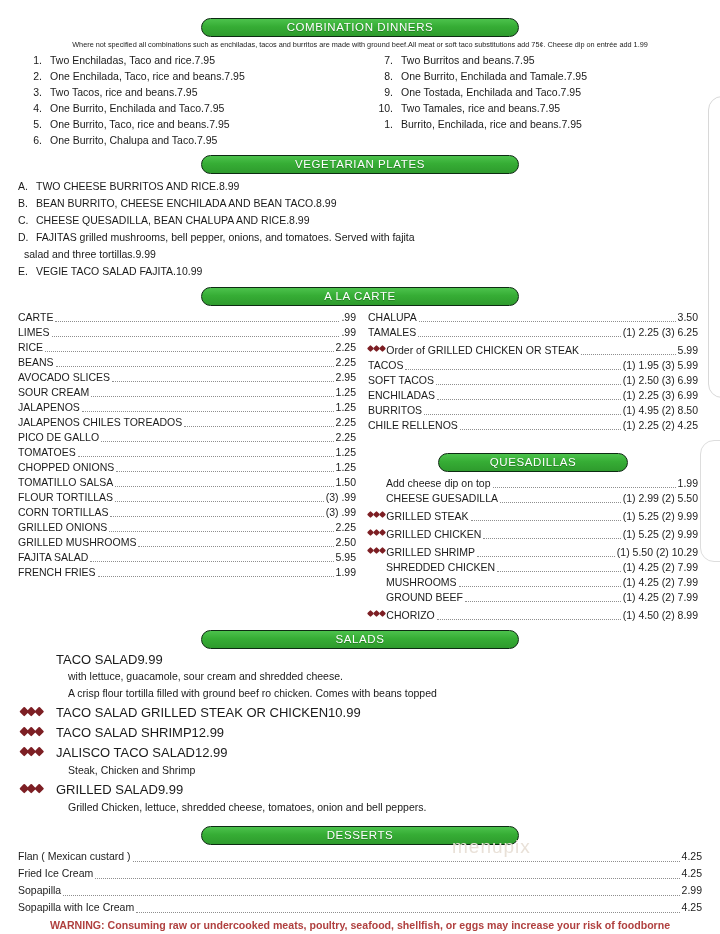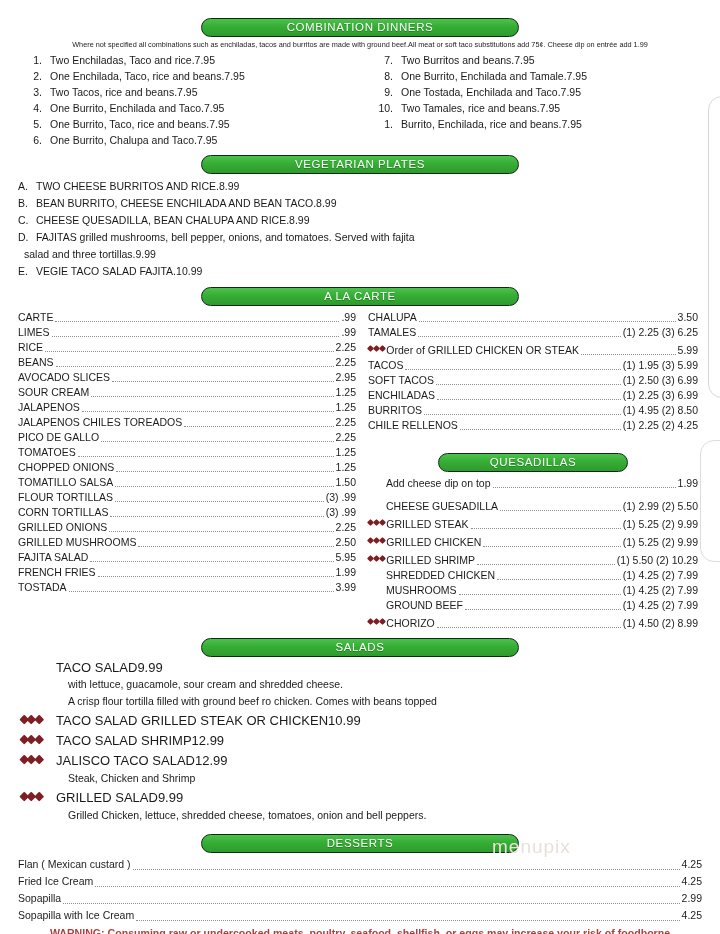--- a/index.html
+++ b/index.html
@@ -38,21 +38,21 @@
     left: 700px;
     top: 440px;
     width: 60px;
     height: 120px;
     border: 1px solid #dddddd;
     border-radius: 14px;
     pointer-events: none;
   }
   .watermark {
     position: absolute;
-    left: 492px;
+    left: 452px;
     top: 836px;
     font-size: 19px;
     letter-spacing: 1px;
     color: #e9e1d8;
     font-family: "Liberation Sans", sans-serif;
     pointer-events: none;
     z-index: 0;
   }
 
   
@@ -420,25 +420,20 @@
           <div class="row">
             <span class="lbl">FAJITA SALAD </span>
             <span class="dots"></span>
             <span class="price">5.95</span>
           </div>
           <div class="row">
             <span class="lbl">FRENCH FRIES </span>
             <span class="dots"></span>
             <span class="price">1.99</span>
           </div>
-          <div class="row">
-            <span class="lbl">TOSTADA </span>
-            <span class="dots"></span>
-            <span class="price">3.99</span>
-          </div>
         </div>
       <div class="col-right">
         <div id="alc-right">
             <div class="row">
               <span class="marker"></span>
               <span class="lbl">CHALUPA </span>
               <span class="dots"></span>
               <span class="price">3.50</span>
             </div>
             <div class="row">
@@ -489,21 +484,21 @@
         </div>
         <div id="ques-list" style="padding-top:4px;">
             <div class="row">
               <span class="marker"></span>
               <span class="lbl" style="padding-left: 18px;">Add cheese dip on top</span>
               <span class="dots"></span>
               <span class="price">1.99</span>
             </div>
             <div class="row">
               <span class="marker"></span>
-              <span class="lbl" style="padding-left: 18px; margin-top: 8px;">CHEESE GUESADILLA </span>
+              <span class="lbl" style="padding-left: 18px;">CHEESE GUESADILLA </span>
               <span class="dots"></span>
               <span class="price">(1) 2.99 (2) 5.50</span>
             </div>
             <div class="row">
               <span class="marker"><span class="diamonds"><i></i><i></i><i></i></span></span>
               <span class="lbl">GRILLED STEAK</span>
               <span class="dots"></span>
               <span class="price">(1) 5.25 (2) 9.99</span>
             </div>
             <div class="row">

